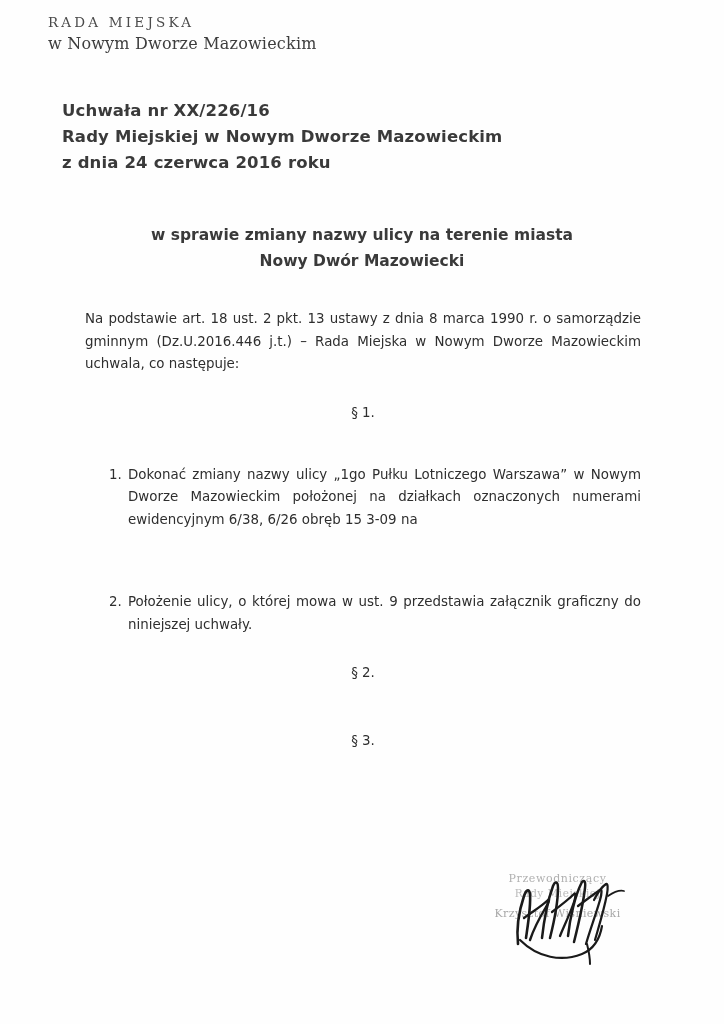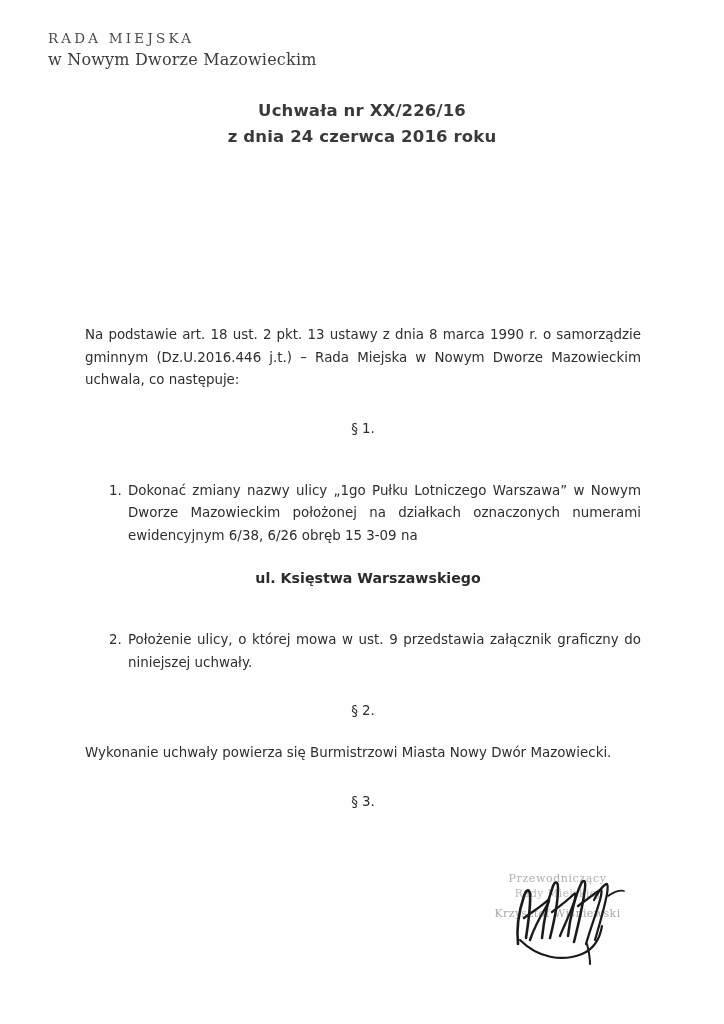--- a/index.html
+++ b/index.html
@@ -21,21 +21,21 @@
   .page {
     position: absolute;
     inset: 0;
     background: #fefefe;
   }
 
   
   .letterhead {
     position: absolute;
     left: 48px;
-    top: 30px;
+    top: 14px;
     width: 300px;
   }
   .lh-main {
     font-family: "DejaVu Serif", serif;
     font-size: 13.5px;
     letter-spacing: 3.2px;
     color: #4a4a4a;
     font-weight: 400;
     white-space: nowrap;
   }
@@ -47,21 +47,20 @@
     margin-top: 4px;
     white-space: nowrap;
   }
 
   
   .title-block {
     position: absolute;
     left: 62px;
     top: 98px;
     width: 600px;
-    text-align: center;
     font-weight: bold;
     font-size: 16.5px;
     line-height: 26px;
     color: #3a3a3a;
     letter-spacing: 0.15px;
   }
   .title-line { display: block; white-space: nowrap; }
 
   
   .subject-block {
@@ -74,21 +73,21 @@
     font-size: 15.5px;
     line-height: 26px;
     color: #3a3a3a;
   }
   .subject-line { display: block; white-space: nowrap; }
 
   
   .body-col {
     position: absolute;
     left: 85px;
-    top: 324px;
+    top: 308px;
     width: 556px;
   }
   .para {
     text-align: justify;
     text-align-last: left;
     font-size: 13.4px;
     line-height: 22.5px;
     color: #2e2e2e;
     margin: 0;
   }
@@ -193,54 +192,57 @@
 
 <div class="page">
 
   <div class="letterhead">
     <div class="lh-main">RADA MIEJSKA</div>
     <div class="lh-sub">w Nowym Dworze Mazowieckim</div>
   </div>
 
   <div class="title-block">
     <span class="title-line">Uchwała nr XX/226/16</span>
+    <span class="title-line">Rady Miejskiej w Nowym Dworze Mazowieckim</span>
     <span class="title-line">z dnia 24 czerwca 2016 roku</span>
   </div>
 
+  <div class="subject-block">
+    <span class="subject-line">w sprawie zmiany nazwy ulicy na terenie miasta</span>
+    <span class="subject-line">Nowy Dwór Mazowiecki</span>
+  </div>
 
   <div class="body-col">
 
     <p class="para">Na podstawie art. 18 ust. 2 pkt. 13 ustawy z dnia 8 marca 1990 r. o samorządzie gminnym (Dz.U.2016.446 j.t.) – Rada Miejska w Nowym Dworze Mazowieckim uchwala, co następuje:</p>
 
     <div class="spacer-lg"></div>
     <p class="section-mark">§ 1.</p>
     <div class="spacer-md"></div>
 
     <ul class="num-list">
       <li class="num-item">
         <span class="num-marker">1.</span>
         <span class="num-text">Dokonać zmiany nazwy ulicy „1go Pułku Lotniczego Warszawa” w Nowym Dworze Mazowieckim położonej na działkach oznaczonych numerami ewidencyjnym 6/38, 6/26 obręb 15 3-09 na</span>
       </li>
     </ul>
 
     <div class="spacer-md"></div>
-    <p class="street-name">ul. Księstwa Warszawskiego</p>
     <div class="spacer-md"></div>
 
     <ul class="num-list">
       <li class="num-item">
         <span class="num-marker">2.</span>
         <span class="num-text">Położenie ulicy, o której mowa w ust. 9 przedstawia załącznik graficzny do niniejszej uchwały.</span>
       </li>
     </ul>
 
     <div class="spacer-lg"></div>
     <p class="section-mark">§ 2.</p>
     <div class="spacer-md"></div>
-    <p class="para">Wykonanie uchwały powierza się Burmistrzowi Miasta Nowy Dwór Mazowiecki.</p>
 
     <div class="spacer-lg"></div>
     <p class="section-mark">§ 3.</p>
     <div class="spacer-md"></div>
 
   </div>
 
   <div class="signature-block">
     <div class="sig-printed">
       <div class="sig-role">Przewodniczący</div>

